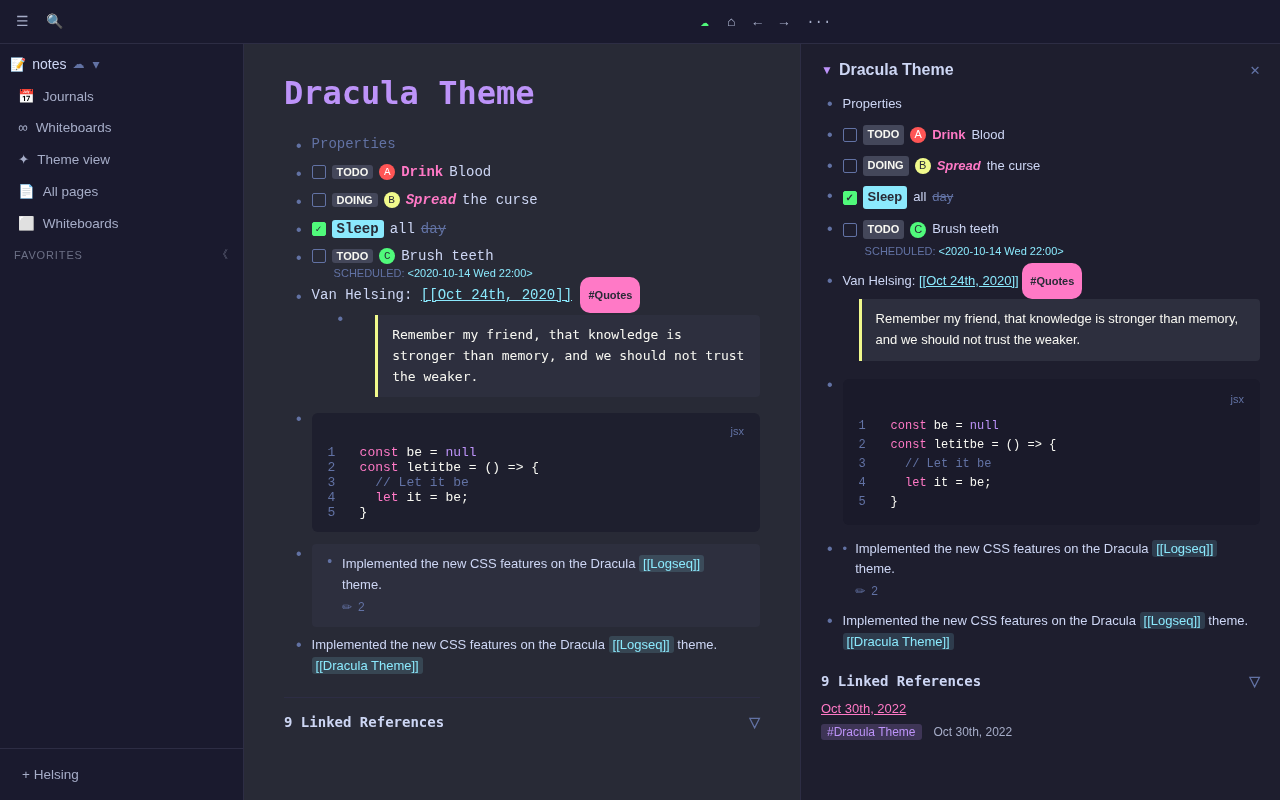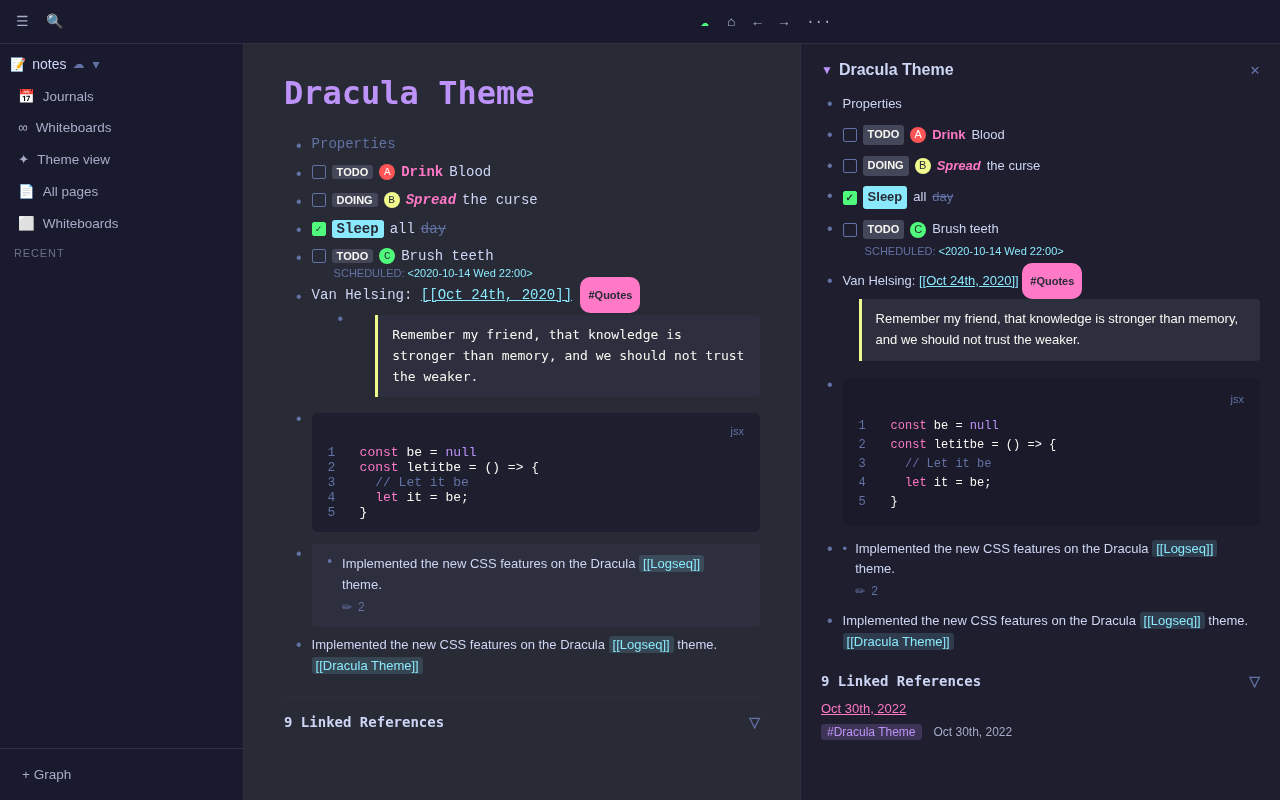--- a/index.html
+++ b/index.html
@@ -436,26 +436,27 @@
     <div class="sidebar-item">
       <span>📄</span>
       <span>All pages</span>
     </div>
     <div class="sidebar-item">
       <span>⬜</span>
       <span>Whiteboards</span>
     </div>
 
     <div class="sidebar-section-label">
-      <span>RECENT</span>
+      <span>FAVORITES</span>
+      <span style="cursor:pointer;">《</span>
     </div>
 
     <div class="sidebar-bottom">
       <div class="create-btn">
-        <span>+ Graph</span>
+        <span>+ Helsing</span>
       </div>
     </div>
   </div>
 
   <div class="content-area">
     <div class="page-title">Dracula Theme</div>
 
     <ul class="bullet-list">
 
       <li class="bullet-item">

